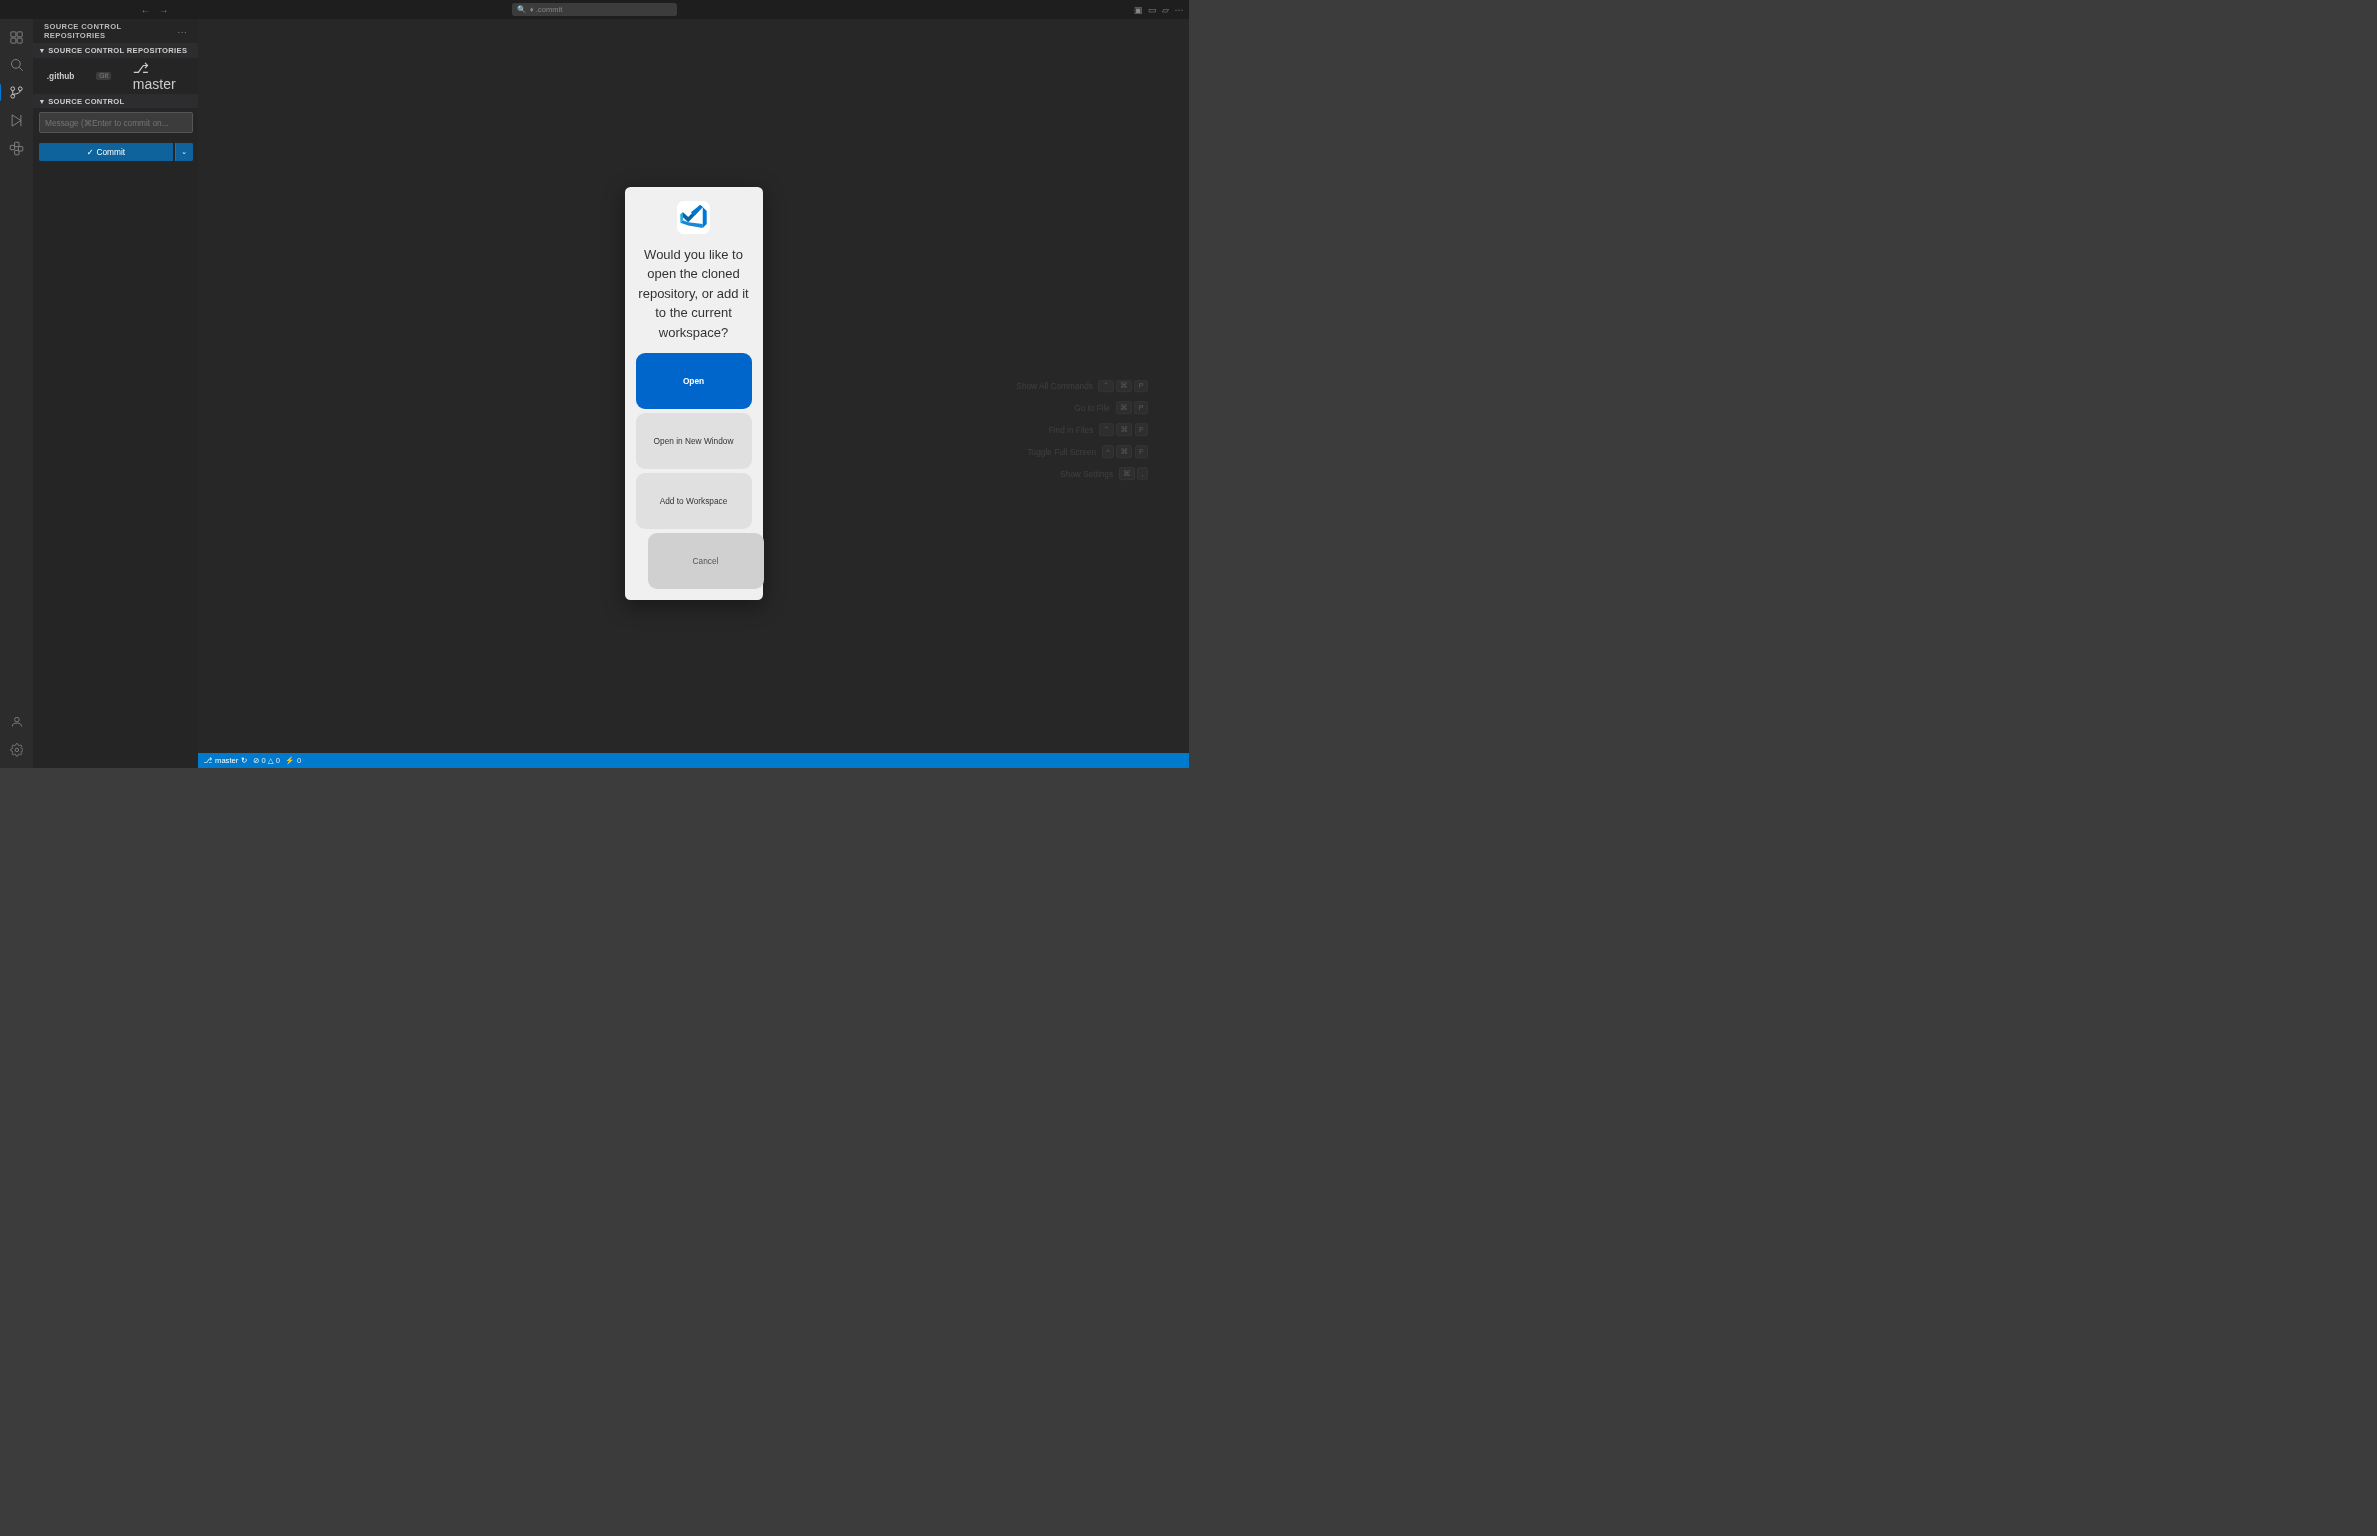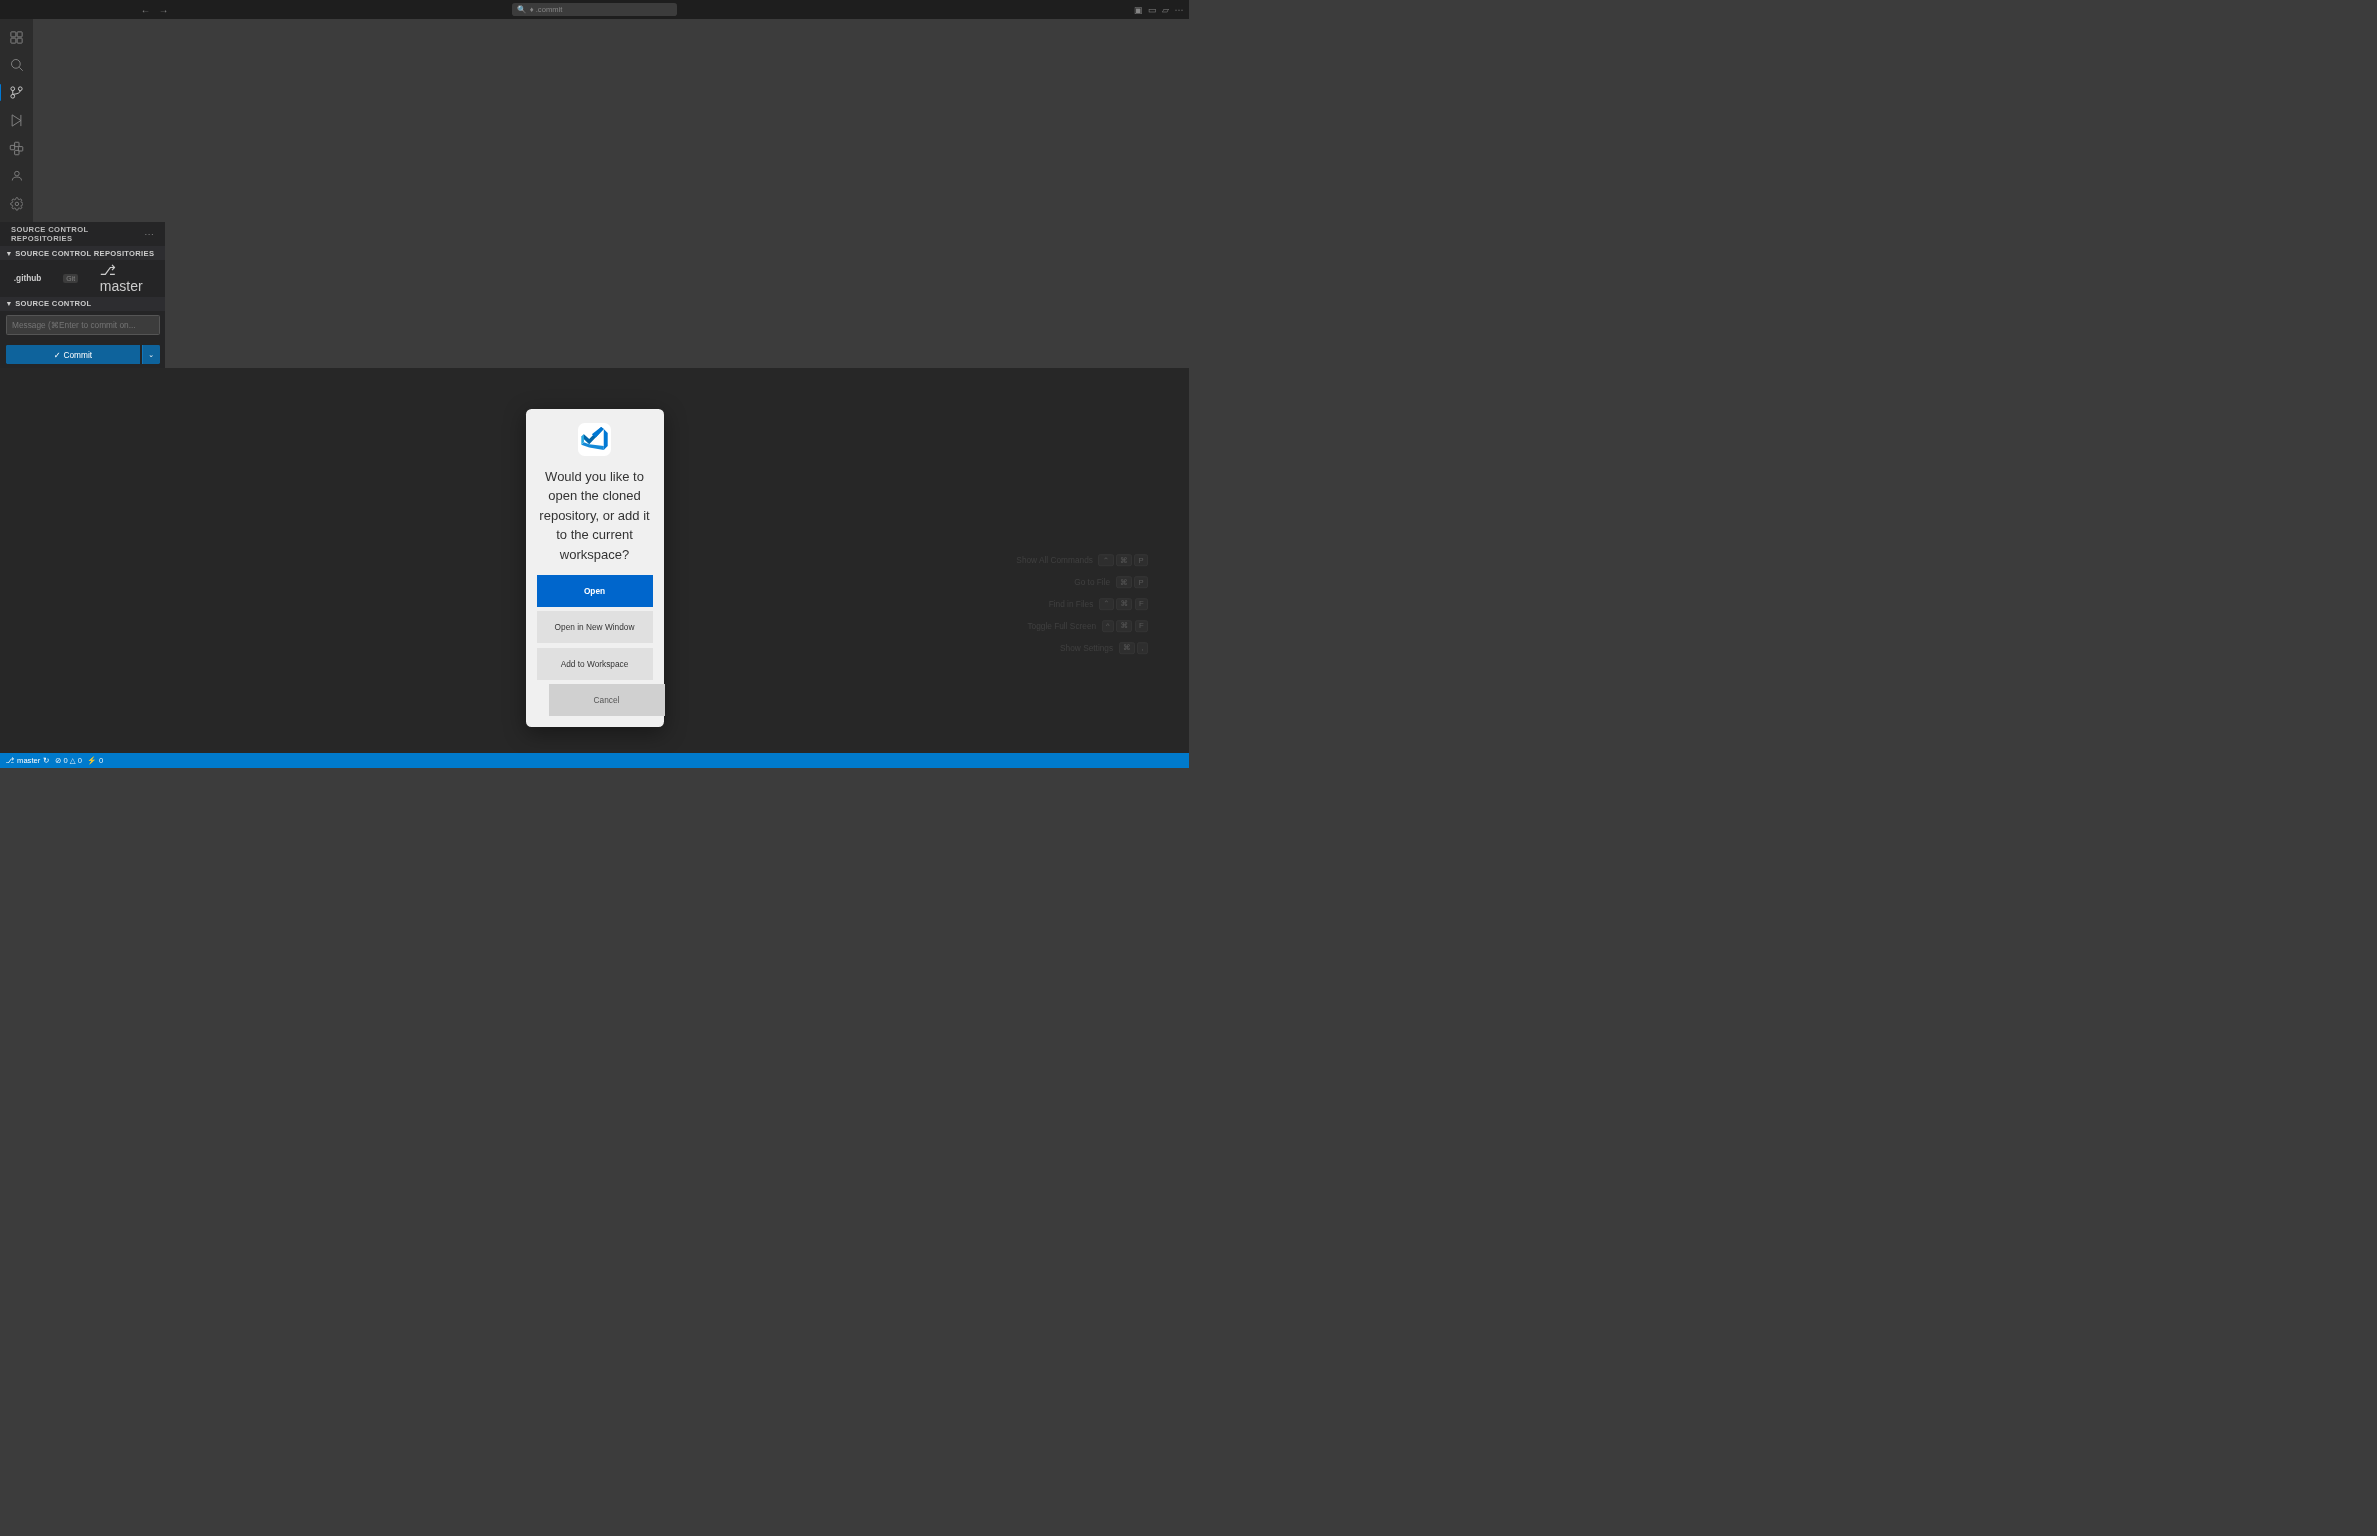--- a/index.html
+++ b/index.html
@@ -68,21 +68,20 @@
 
     .title-bar-icon {
       color: #858585;
       font-size: 9px;
     }
 
     
     .app-body {
       display: flex;
       height: calc(100% - 19px);
-      flex-direction: column;
     }
 
     
     .activity-bar {
       width: 33px;
       background: #2c2c2c;
       display: flex;
       flex-direction: column;
       align-items: center;
       padding-top: 5.5px;
@@ -350,22 +349,22 @@
     .dialog-message {
       font-size: 13px;
       color: #333;
       text-align: center;
       line-height: 1.5;
       margin-bottom: 11px;
     }
 
     .dialog-btn {
       width: 100%;
-      padding: 11px 0;
-      border-radius: 0;
+      padding: 23px 0;
+      border-radius: 9px;
       border: none;
       font-size: 8.3px;
       cursor: pointer;
       margin-bottom: 4.1px;
       text-align: center;
     }
 
     .dialog-btn:last-child {
       margin-bottom: 0;
       margin-left: 24px;

